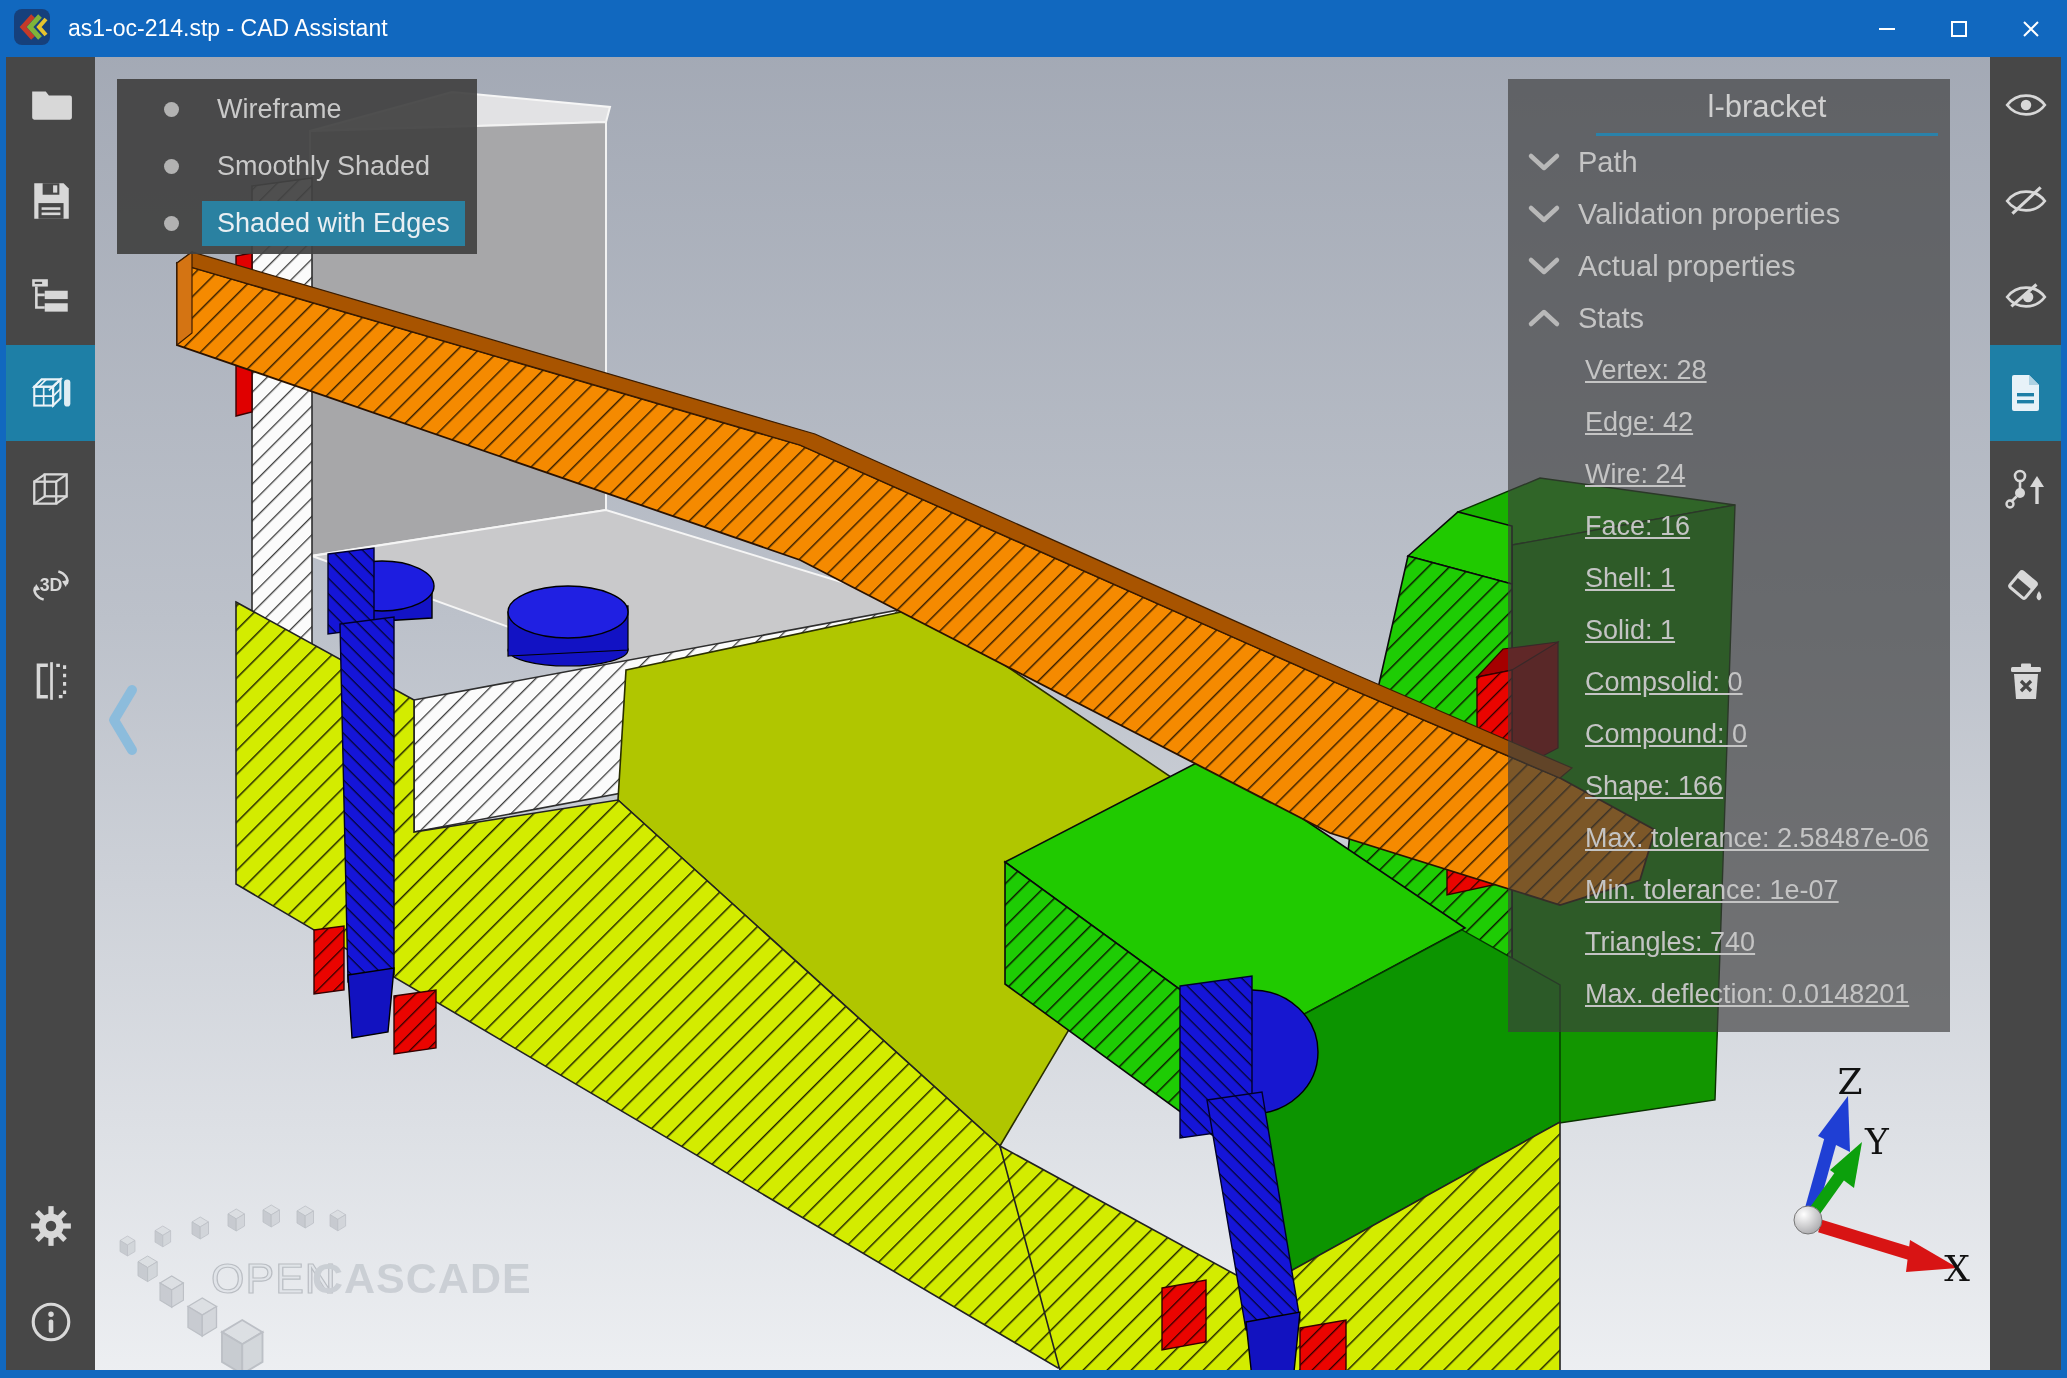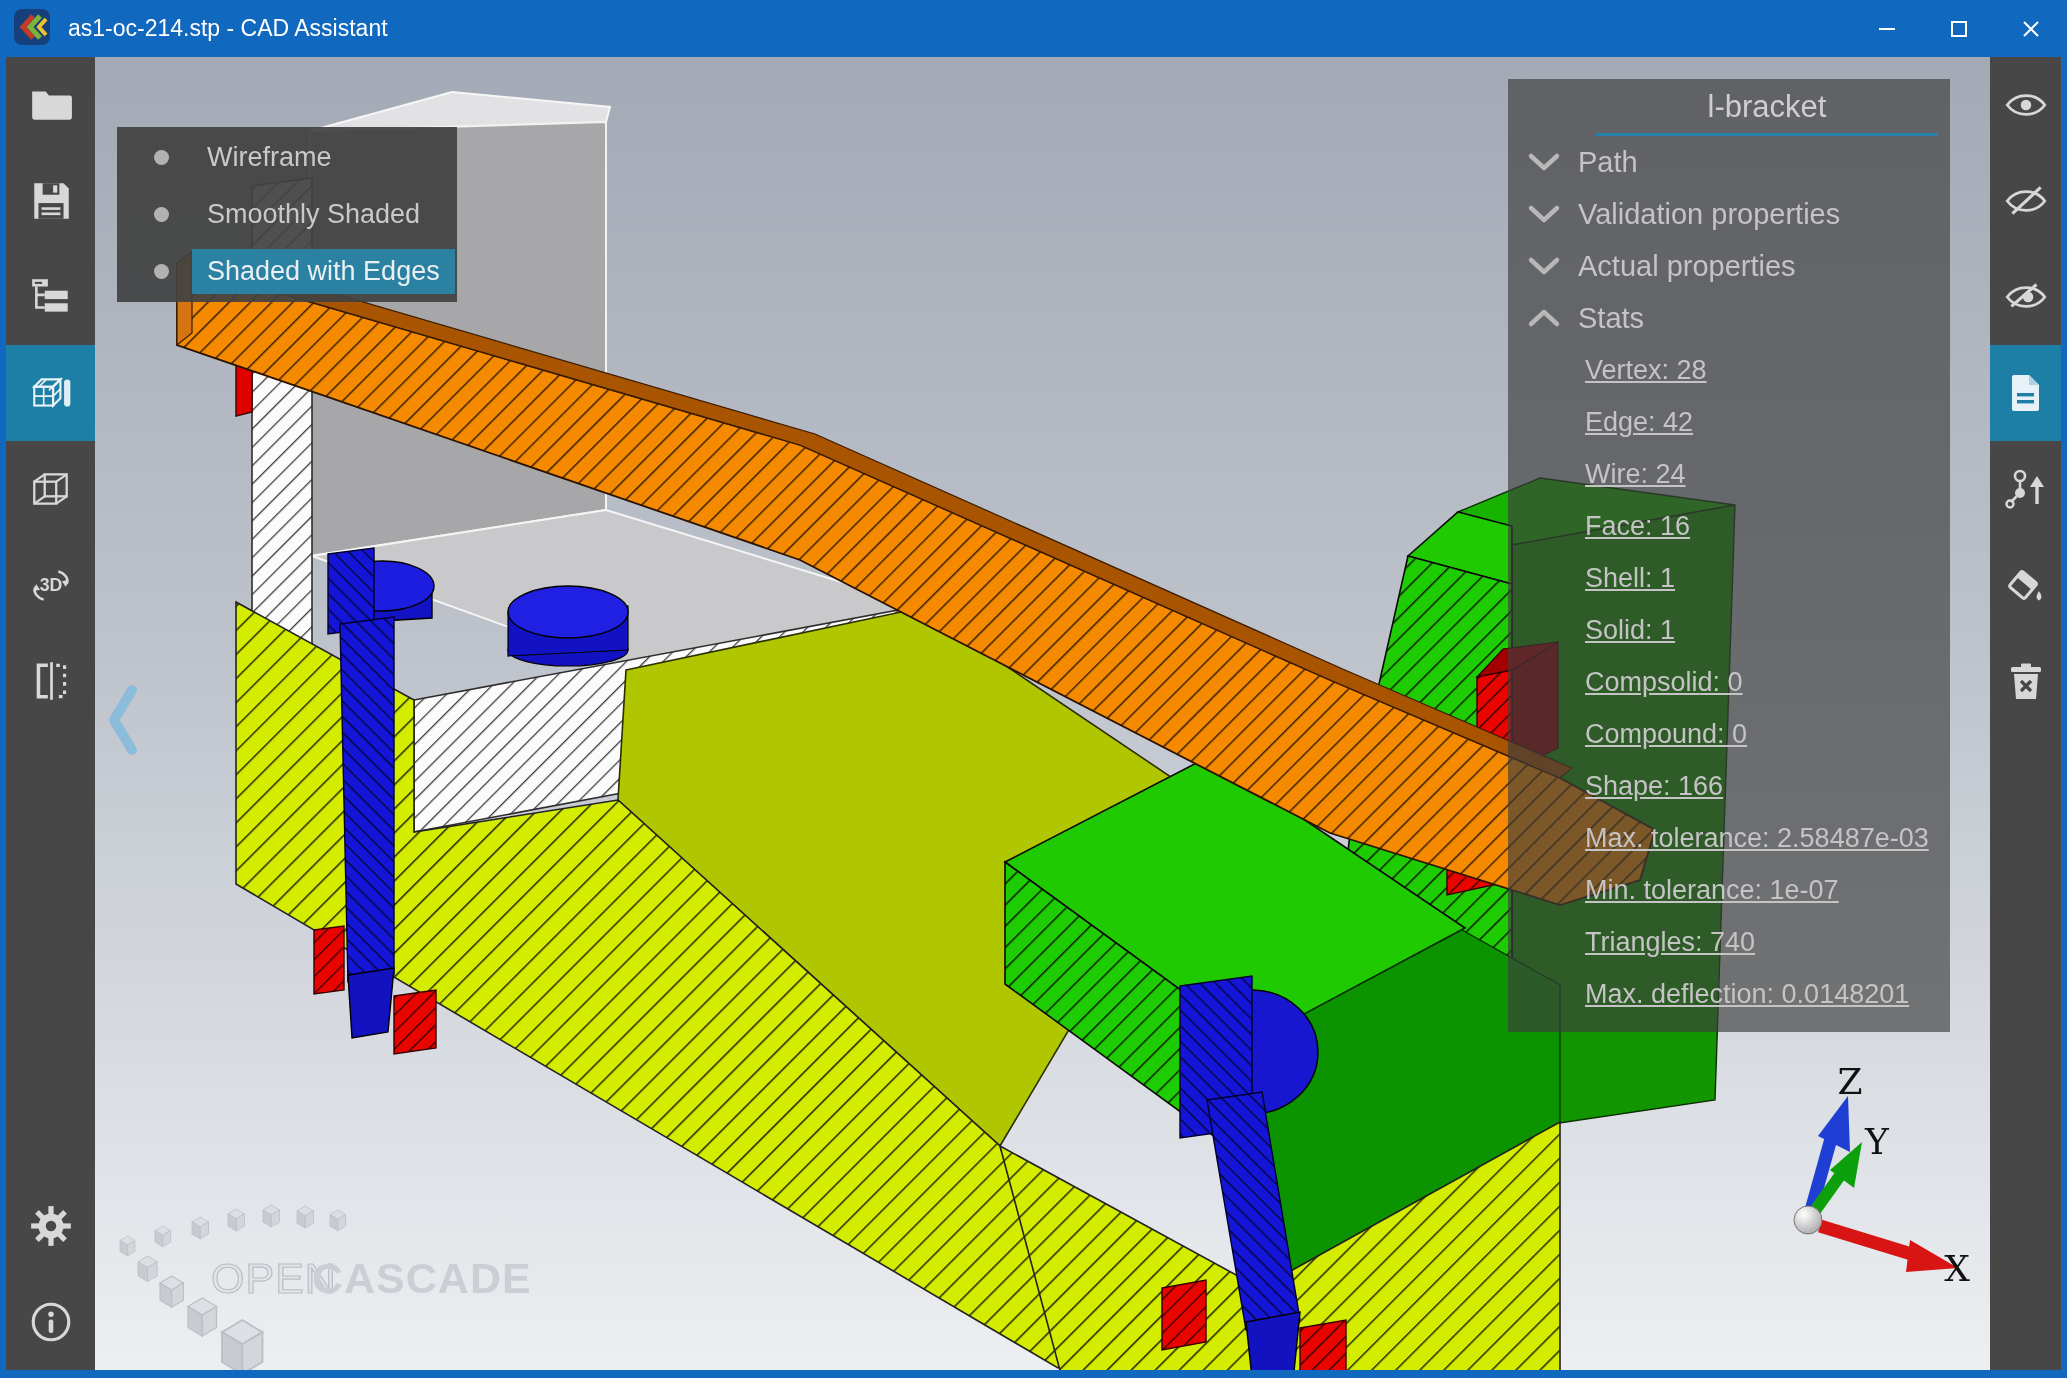--- a/index.html
+++ b/index.html
@@ -22,21 +22,21 @@
   
   .sidebar{position:absolute;top:57px;bottom:8px;background:var(--toolbar,#474747);
            display:flex;flex-direction:column;z-index:4;}
   .sidebar.left{left:6px;width:89px;}
   .sidebar.right{right:6px;width:71px;}
   .tool{height:96px;flex:none;display:flex;align-items:center;justify-content:center;}
   .tool.active{background:var(--accent,#1e7fa6);}
   .sb-spacer{flex:1;}
   
   .ctx-menu{position:absolute;left:117px;top:79px;width:336px;background:rgba(66,66,66,0.93);
-            padding:2px 2px;z-index:3;margin-top:48px;}
+            padding:2px 12px;z-index:3;}
   .menu-item{height:57px;display:flex;align-items:center;color:#c9c9c9;font-size:27px;}
   .bullet{width:15px;height:15px;border-radius:50%;background:#b2b2b2;margin:0 23px 0 35px;flex:none;}
   .mi-label{padding:7px 15px;}
   .menu-item.selected .mi-label{background:var(--menu-highlight,#2a81a1);color:#e9eff3;}
   
   .props{position:absolute;left:1508px;top:79px;width:442px;height:953px;
          background:rgba(60,60,60,0.66);color:#c7c7c7;z-index:2;}
   .props-title{margin:10px 12px 0 88px;text-align:center;font-size:31px;
                border-bottom:3px solid #2a82aa;padding-bottom:8px;color:#cfcfcf;}
   .sec{height:52px;display:flex;align-items:center;font-size:29px;color:#c4c4c4;}
@@ -423,20 +423,20 @@
     <div class="stats">
       <div class="stat">Vertex: 28</div>
       <div class="stat">Edge: 42</div>
       <div class="stat">Wire: 24</div>
       <div class="stat">Face: 16</div>
       <div class="stat">Shell: 1</div>
       <div class="stat">Solid: 1</div>
       <div class="stat">Compsolid: 0</div>
       <div class="stat">Compound: 0</div>
       <div class="stat">Shape: 166</div>
-      <div class="stat">Max. tolerance: 2.58487e-03</div>
+      <div class="stat">Max. tolerance: 2.58487e-06</div>
       <div class="stat">Min. tolerance: 1e-07</div>
       <div class="stat">Triangles: 740</div>
       <div class="stat">Max. deflection: 0.0148201</div>
     </div>
   </div>
 
 </div>
 
 </body></html>

